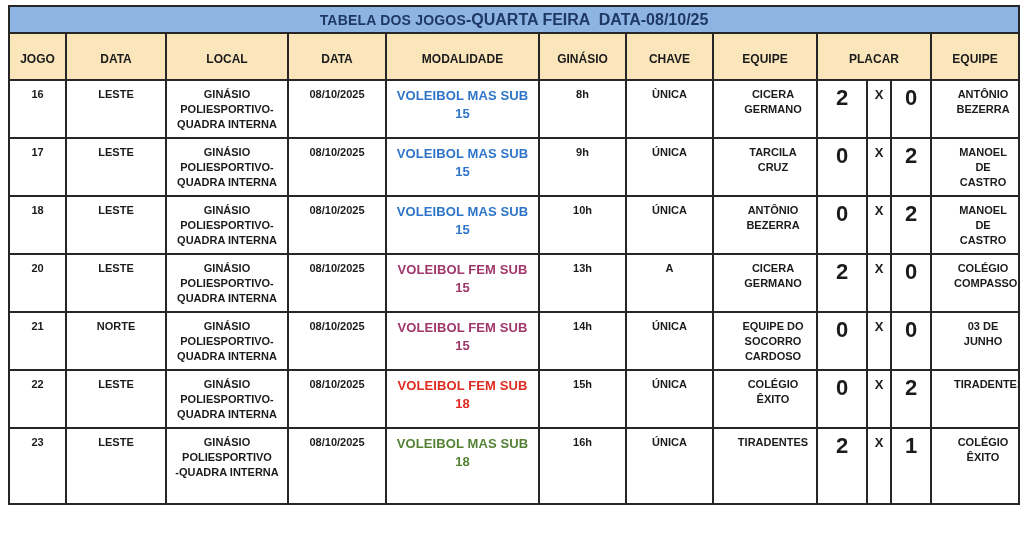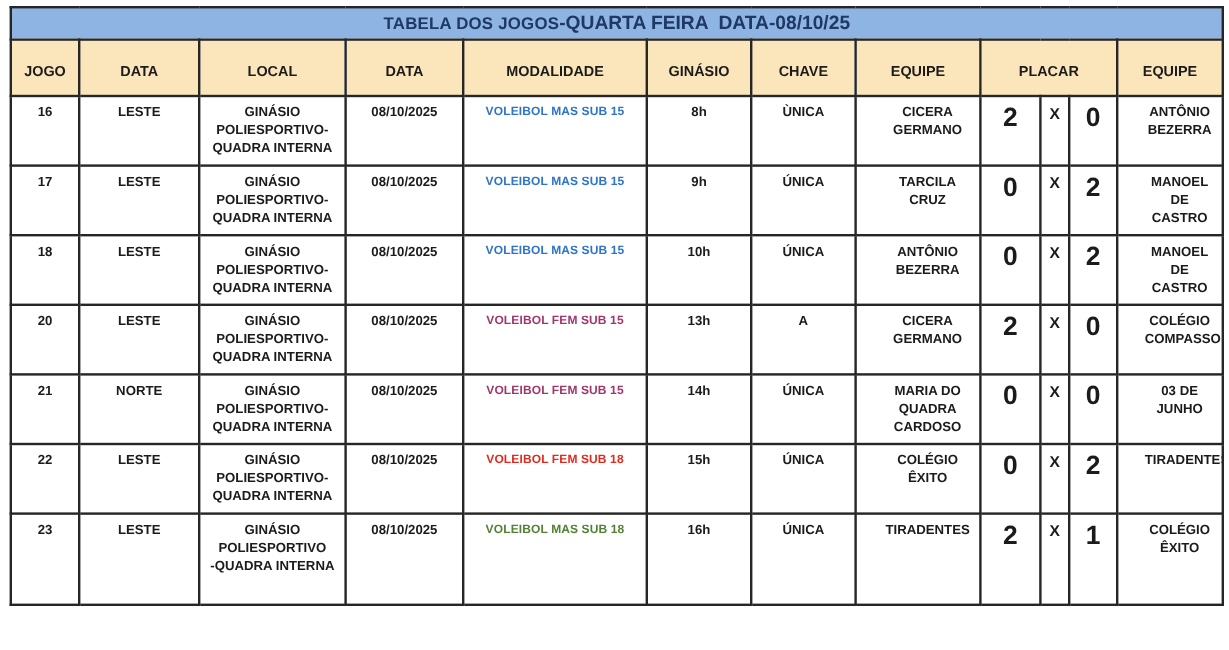--- a/index.html
+++ b/index.html
@@ -40,21 +40,21 @@
   tbody tr{height:58px;}
   tbody tr.last{height:76px;}
   tbody td{
     vertical-align:top;
     padding:6px 3px 2px;
     font-size:11px;
     line-height:1.35;
     background:#ffffff;
   }
   td.c-local{white-space:pre-line;padding-left:6px;padding-right:6px;}
-  td.c-mod{font-size:10px;letter-spacing:.1px;}
+  td.c-mod{font-size:13px;letter-spacing:.1px;}
   td.c-score{font-size:22px;line-height:1.1;padding-top:5px;}
   td.c-x{font-size:13px;padding-top:5px;}
   td.c-equipe,td.c-equipe2{padding-left:22px;padding-right:6px;}
 </style>
 </head>
 <body>
 
 <div class="page">
   <table class="games">
     <colgroup>
@@ -156,21 +156,21 @@
         <tr>
           <td class="c-jogo">21</td>
           <td class="c-zona">NORTE</td>
           <td class="c-local">GINÁSIO
 POLIESPORTIVO-
 QUADRA INTERNA</td>
           <td class="c-data">08/10/2025</td>
           <td class="c-mod" style="color: rgb(160, 55, 107);">VOLEIBOL FEM SUB 15</td>
           <td class="c-hora">14h</td>
           <td class="c-chave">ÚNICA</td>
-          <td class="c-equipe">MARIA DO QUADRA CARDOSO</td>
+          <td class="c-equipe">EQUIPE DO SOCORRO CARDOSO</td>
           <td class="c-score">0</td>
           <td class="c-x">X</td>
           <td class="c-score">0</td>
           <td class="c-equipe2">03 DE JUNHO</td>
         </tr>
         <tr>
           <td class="c-jogo">22</td>
           <td class="c-zona">LESTE</td>
           <td class="c-local">GINÁSIO
 POLIESPORTIVO-

